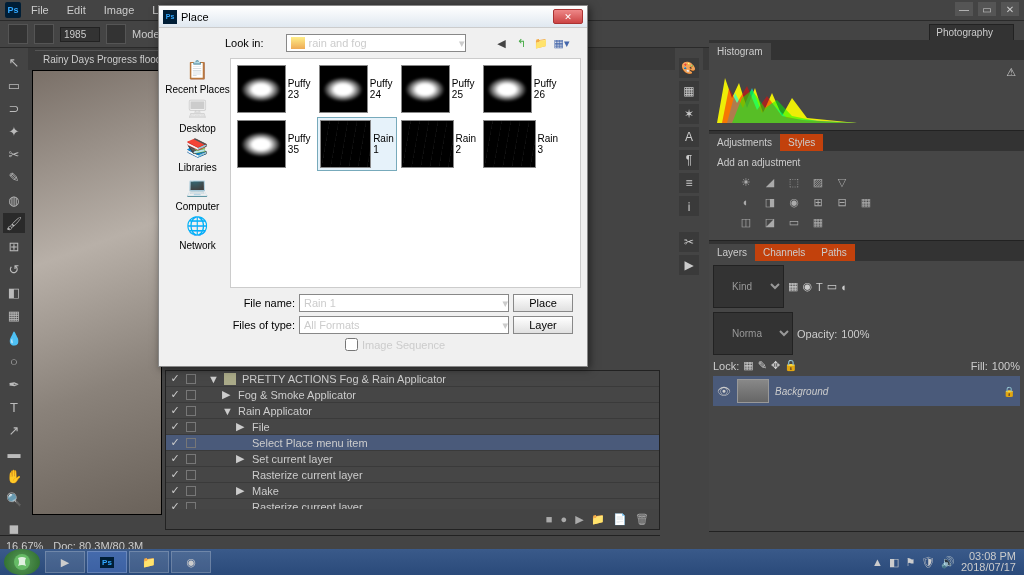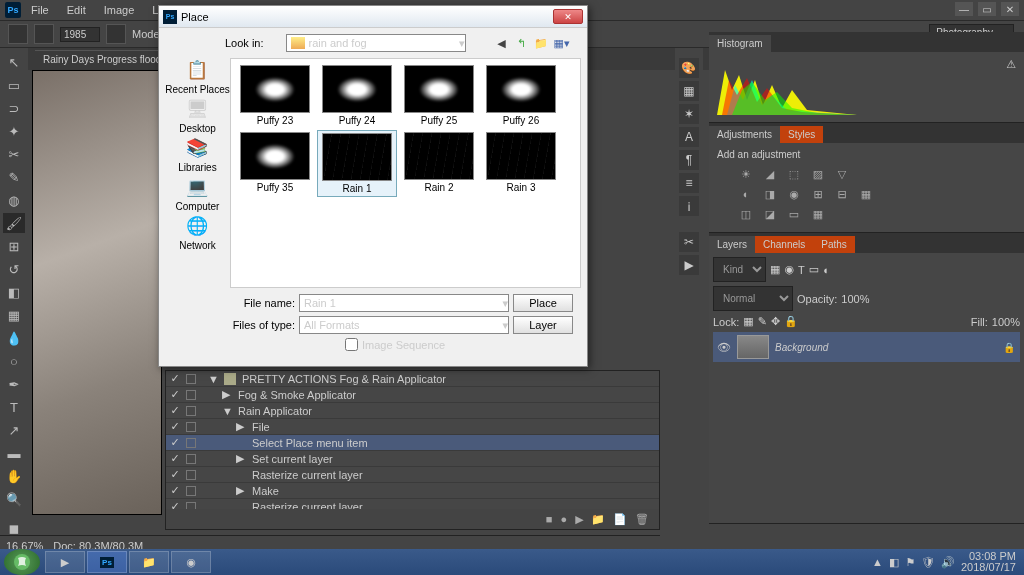--- a/index.html
+++ b/index.html
@@ -25,34 +25,34 @@
 .action-row{display:flex;align-items:center;height:16px;padding-left:4px;gap:6px;border-bottom:1px solid #3a3a3a;font-size:10px}
 .action-row.sel{background:#4a5a7a}
 .action-row .chk{width:10px;text-align:center}
 .action-row .box{width:10px;height:10px;border:1px solid #777}
 .action-row .arrow{width:10px}
 .action-row .fold{width:12px;height:12px;background:#aa8}
 .actions-foot{position:absolute;bottom:0;left:0;right:0;height:20px;background:#444;display:flex;justify-content:flex-end;align-items:center;gap:8px;padding-right:10px}
 .actions-foot span{font-size:11px;color:#aaa}
 .midpanel{position:absolute;left:675px;top:48px;width:28px;height:490px;background:#444;display:flex;flex-direction:column;gap:3px;padding-top:10px;align-items:center}
 .midpanel .ic{width:20px;height:20px;background:#3a3a3a;display:flex;align-items:center;justify-content:center;font-size:12px}
-.rightpanel{position:absolute;right:0;top:32px;width:315px;height:411px;background:#3a3a3a}
+.rightpanel{position:absolute;right:0;top:40px;width:315px;height:411px;background:#3a3a3a}
 .panel-section{border-bottom:1px solid #222}
 .panel-tabs{display:flex;background:#333;height:20px;align-items:flex-end}
 .panel-tab{padding:3px 8px;font-size:10px;background:#c2410c}
 .panel-tab.active{background:#464646}
 .histogram{height:70px;background:#464646;padding:8px;position:relative}
 .histo-svg{width:140px;height:55px}
 .adjustments{background:#464646;padding:6px 8px}
 .adjustments .title{font-size:10px;margin-bottom:6px}
 .adj-icons{display:flex;gap:6px;margin-bottom:4px;padding-left:20px}
 .adj-icons span{width:18px;height:16px;display:flex;align-items:center;justify-content:center;font-size:11px;color:#aaa}
 .layers-body{background:#464646;height:270px;padding:4px}
 .layer-controls{display:flex;gap:4px;align-items:center;margin-bottom:4px;font-size:10px}
-.layer-controls select{background:#333;border:1px solid #222;color:#999;font-size:10px;padding:5px}
+.layer-controls select{background:#333;border:1px solid #222;color:#999;font-size:10px;padding:14px}
 .layer-row{display:flex;align-items:center;height:30px;background:#4a5a7a;gap:6px;padding:0 4px}
 .layer-thumb{width:32px;height:24px;background:linear-gradient(#888,#666);border:1px solid #999}
 .layer-name{font-style:italic;font-size:10px}
 .layer-lock{margin-left:auto;font-size:10px}
 
 .dialog{position:absolute;left:158px;top:5px;width:430px;height:362px;background:#f0f0f0;border:1px solid #888;box-shadow:2px 2px 8px rgba(0,0,0,0.5)}
 .dlg-title{height:22px;background:linear-gradient(#fff,#e0e8f0);display:flex;align-items:center;padding-left:4px;gap:4px;border-bottom:1px solid #ccc}
 .dlg-title .ic{width:14px;height:14px;background:#001e36;color:#31a8ff;font-size:7px;display:flex;align-items:center;justify-content:center;font-weight:bold}
 .dlg-title span{color:#000;font-size:11px}
 .dlg-close{position:absolute;right:4px;top:3px;width:30px;height:15px;background:linear-gradient(#e88,#c44);border:1px solid #a33;border-radius:2px;color:#fff;display:flex;align-items:center;justify-content:center;font-size:9px}
@@ -62,21 +62,21 @@
 .dlg-lookin .sel{background:#fff;border:1px solid #888;width:180px;height:18px;display:flex;align-items:center;padding-left:4px;gap:4px;font-size:11px;color:#000}
 .dlg-lookin .fold-ic{width:14px;height:12px;background:linear-gradient(#fe8,#ea5)}
 .dlg-toolbar{display:flex;gap:4px;margin-left:6px}
 .dlg-toolbar span{width:16px;height:16px;display:flex;align-items:center;justify-content:center;font-size:11px;color:#444}
 .dlg-main{display:flex;height:230px}
 .dlg-side{width:65px;display:flex;flex-direction:column;gap:2px;align-items:center}
 .side-item{display:flex;flex-direction:column;align-items:center;gap:2px;cursor:default}
 .side-item .ic{width:28px;height:24px;display:flex;align-items:center;justify-content:center;font-size:18px}
 .side-item .lbl{color:#000;font-size:10px}
 .dlg-files{flex:1;background:#fff;border:1px solid #ccc;padding:4px;display:flex;flex-wrap:wrap;gap:2px;align-content:flex-start;position:relative}
-.file-item{width:80px;display:flex;flex-direction:column;align-items:center;gap:2px;padding:2px}
+.file-item{width:80px;display:flex;flex-direction:row;align-items:center;gap:2px;padding:2px}
 .file-item.sel{border:1px solid #7ab;background:#e6f2fa}
 .file-thumb{width:70px;height:48px;background:#000;border:1px solid #888;display:flex;align-items:center;justify-content:center;overflow:hidden}
 .file-thumb .cloud{width:40px;height:25px;background:radial-gradient(ellipse,#fff 30%,transparent 70%);filter:blur(1px)}
 .file-thumb .rain{width:70px;height:48px;background:repeating-linear-gradient(100deg,#000 0px,#000 8px,#222 9px);opacity:0.6}
 .file-name{color:#000;font-size:10px}
 .dlg-bottom{margin-left:65px;margin-top:6px}
 .dlg-field{display:flex;align-items:center;gap:4px;margin-bottom:4px}
 .dlg-field label{color:#000;width:65px;text-align:right;font-size:11px}
 .dlg-field .inp{background:#fff;border:1px solid #888;width:210px;height:18px;padding-left:4px;font-size:11px;color:#000;display:flex;align-items:center}
 .dlg-btn{width:60px;height:18px;background:linear-gradient(#fff,#e0e0e0);border:1px solid #888;color:#000;display:flex;align-items:center;justify-content:center;font-size:11px;cursor:default}

